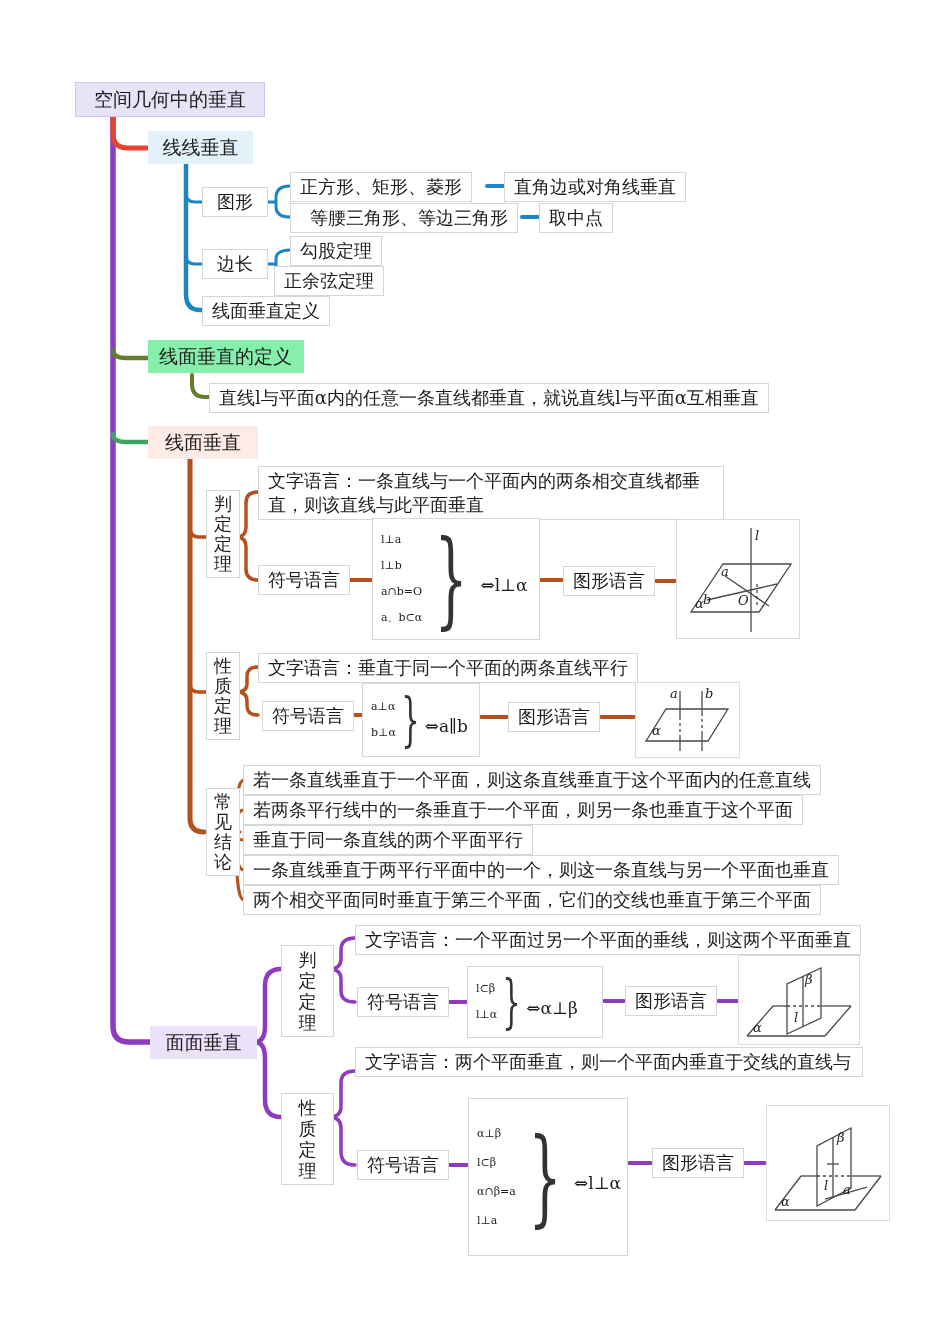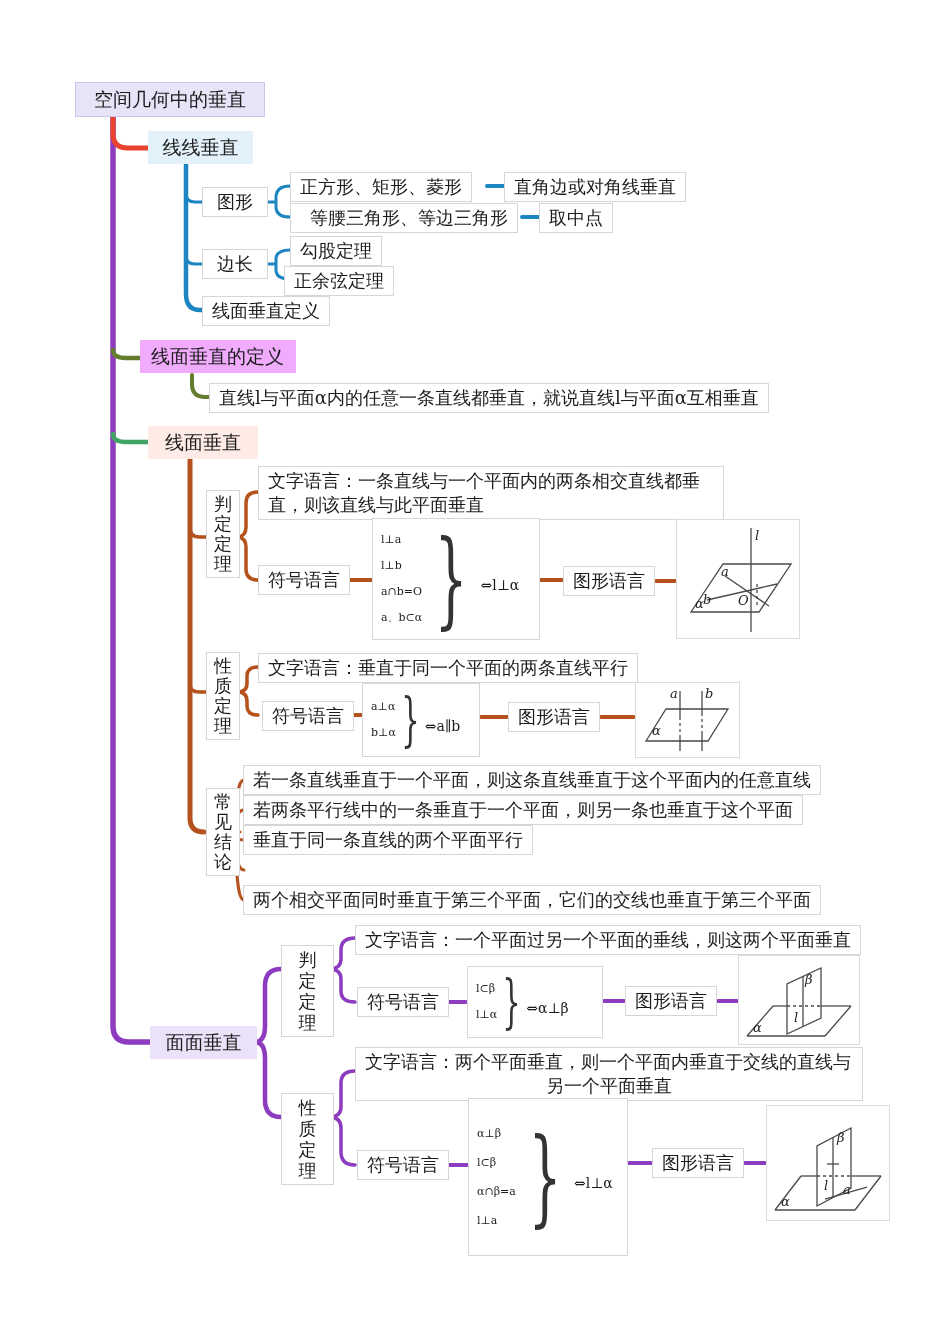--- a/index.html
+++ b/index.html
@@ -16,21 +16,21 @@
   .vlabel2{background:#fff;border:1px solid #d6d6d6;font-size:18px;line-height:21px;
            padding:3px 8px;width:53px;word-break:break-all;text-align:center;}
   .fbox{background:#fff;border:1px solid #d6d6d6;display:flex;align-items:center;
         padding:4px 8px;}
   .flines{font-size:11px;line-height:26px;white-space:nowrap;}
   .flines div{white-space:nowrap;}
   .brace{font-family:"DejaVu Serif",serif;font-weight:300;color:#333;
          transform:scaleX(.5);transform-origin:center;margin:0 -6px 0 -4px;}
   .b2{font-size:58px;line-height:50px;}
   .b4{font-size:104px;line-height:96px;}
-  .fres{font-size:14px;white-space:nowrap;margin-left:2px;margin-top:12px;}
+  .fres{font-size:17px;white-space:nowrap;margin-left:2px;margin-top:12px;}
   .figbox{background:#fff;border:1px solid #dcdcdc;}
   .figbox svg{display:block;}
   .figlab{font-size:13px;font-style:italic;fill:#222;font-family:"DejaVu Serif",serif;}
 </style>
 </head>
 <body>
 
 <div id="canvas">
 
   <svg id="wires" width="950" height="1344">
@@ -94,24 +94,24 @@
   <div class="node tint" style="left:75px;top:82px;width:190px;background:#e9e3f7;border:1px solid #cfc5ec;">空间几何中的垂直</div>
 
   <div class="node tint" style="left:148px;top:131px;width:105px;background:#e3f1fb;">线线垂直</div>
   <div class="node wbox" style="left:202px;top:187px;width:66px;text-align:center;">图形</div>
   <div class="node wbox" style="left:290px;top:172px;">正方形、矩形、菱形</div>
   <div class="node wbox" style="left:504px;top:172px;">直角边或对角线垂直</div>
   <div class="node wbox" style="left:290px;top:203px;padding-left:19px;">等腰三角形、等边三角形</div>
   <div class="node wbox" style="left:539px;top:203px;">取中点</div>
   <div class="node wbox" style="left:202px;top:249px;width:66px;text-align:center;">边长</div>
   <div class="node wbox" style="left:290px;top:236px;">勾股定理</div>
-  <div class="node wbox" style="left:284px;top:266px;">正余弦定理</div>
+  <div class="node wbox" style="left:274px;top:266px;">正余弦定理</div>
   <div class="node wbox" style="left:202px;top:296px;">线面垂直定义</div>
 
-  <div class="node tint" style="left:140px;top:340px;background:#f0abfc;padding-left:11px;">线面垂直的定义</div>
+  <div class="node tint" style="left:148px;top:340px;background:#86efac;padding-left:11px;">线面垂直的定义</div>
   <div class="node wbox" style="left:209px;top:383px;">直线l与平面α内的任意一条直线都垂直，就说直线l与平面α互相垂直</div>
 
   <div class="node tint" style="left:148px;top:426px;width:110px;background:#feebe6;">线面垂直</div>
 
   <div class="node vlabel" style="left:206px;top:490px;">判定定理</div>
   <div class="node wbox wrapbox" style="left:258px;top:466px;width:466px;">文字语言：一条直线与一个平面内的两条相交直线都垂直，则该直线与此平面垂直</div>
   <div class="node wbox" style="left:258px;top:565px;">符号语言</div>
   <div class="node fbox" style="left:372px;top:518px;width:168px;height:122px;">
     <div class="flines">
       <div>l⊥a</div>
@@ -166,20 +166,21 @@
       <text class="figlab" x="34" y="15">a</text>
       <text class="figlab" x="69" y="15">b</text>
       <text class="figlab" x="16" y="52">α</text>
     </svg>
   </div>
 
   <div class="node vlabel" style="left:206px;top:788px;">常见结论</div>
   <div class="node wbox" style="left:243px;top:765px;">若一条直线垂直于一个平面，则这条直线垂直于这个平面内的任意直线</div>
   <div class="node wbox" style="left:243px;top:795px;">若两条平行线中的一条垂直于一个平面，则另一条也垂直于这个平面</div>
   <div class="node wbox" style="left:243px;top:825px;">垂直于同一条直线的两个平面平行</div>
+  <div class="node wbox" style="left:243px;top:855px;">一条直线垂直于两平行平面中的一个，则这一条直线与另一个平面也垂直</div>
   <div class="node wbox" style="left:243px;top:885px;">两个相交平面同时垂直于第三个平面，它们的交线也垂直于第三个平面</div>
 
   <div class="node tint" style="left:150px;top:1026px;width:107px;background:#ebe1f8;">面面垂直</div>
 
   <div class="node vlabel2" style="left:281px;top:945px;">判定定理</div>
   <div class="node wbox" style="left:355px;top:925px;">文字语言：一个平面过另一个平面的垂线，则这两个平面垂直</div>
   <div class="node wbox" style="left:357px;top:987px;">符号语言</div>
   <div class="node fbox" style="left:467px;top:966px;width:136px;height:72px;">
     <div class="flines">
       <div>l⊂β</div>
@@ -203,21 +204,20 @@
       </g>
       <text class="figlab" x="66" y="28">β</text>
       <text class="figlab" x="55" y="66">l</text>
       <text class="figlab" x="14" y="76">α</text>
     </svg>
   </div>
 
   <div class="node vlabel2" style="left:281px;top:1093px;">性质定理</div>
   <div class="node wbox wrapbox" style="left:355px;top:1047px;width:508px;">
     <div>文字语言：两个平面垂直，则一个平面内垂直于交线的直线与</div>
-    <div style="text-align:center;">另一个平面垂直</div>
   </div>
   <div class="node wbox" style="left:357px;top:1150px;">符号语言</div>
   <div class="node fbox" style="left:468px;top:1098px;width:160px;height:158px;">
     <div class="flines" style="line-height:29px;">
       <div>α⊥β</div>
       <div>l⊂β</div>
       <div>α∩β=a</div>
       <div>l⊥a</div>
     </div>
     <div class="brace b4">}</div>

